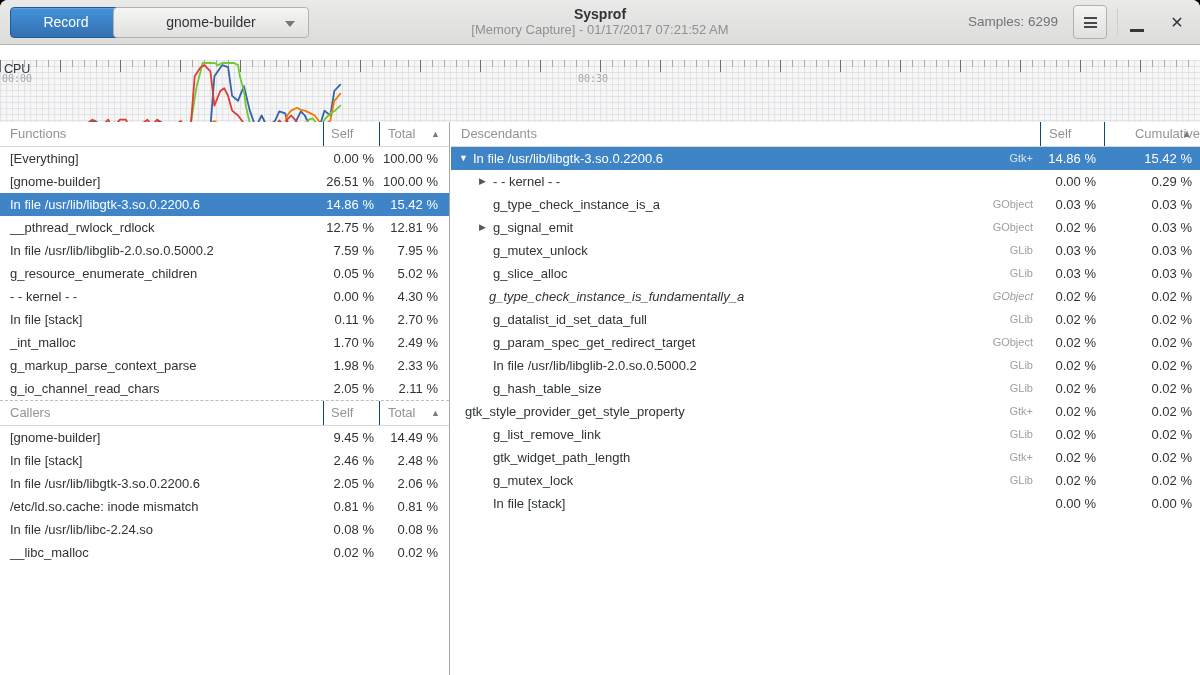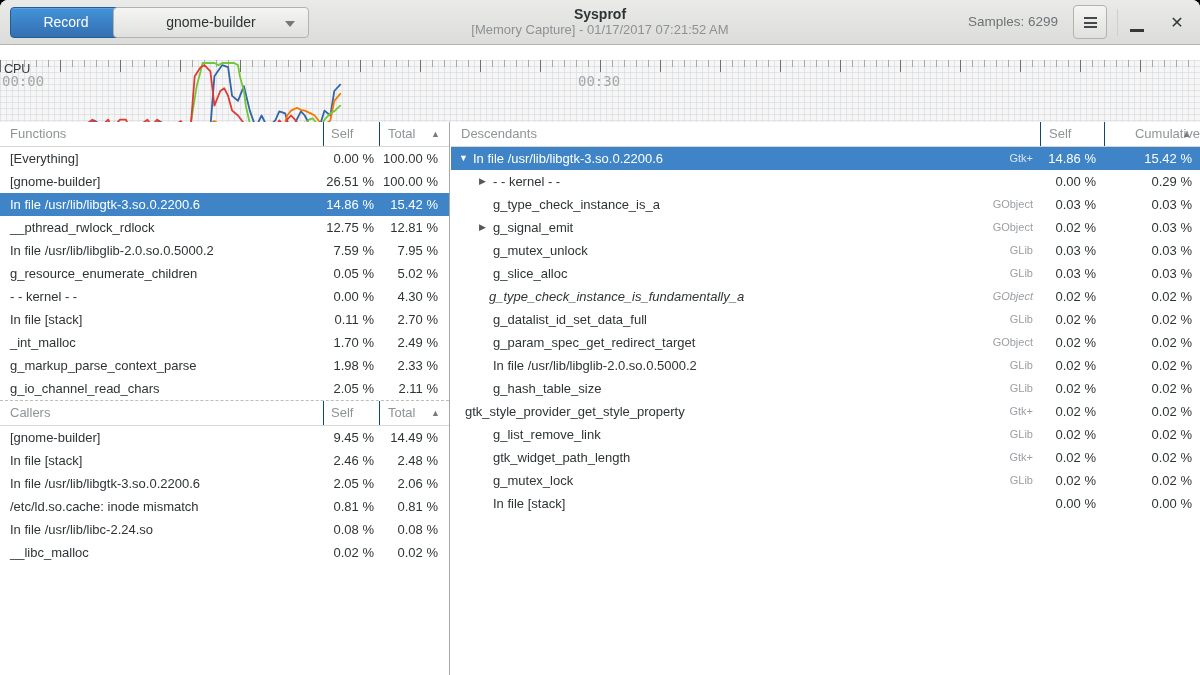--- a/index.html
+++ b/index.html
@@ -42,21 +42,21 @@
 
   
   .graph { position:absolute; left:0; top:60px; width:1200px; height:76px;
            border-bottom:1px solid #c6c6c2;
            background:
              repeating-linear-gradient(to right,  rgba(210,212,226,.55) 0 1px, transparent 1px 6px),
              repeating-linear-gradient(to bottom, rgba(210,212,226,.55) 0 1px, transparent 1px 6px),
              #f6f6f5; }
   .graph svg { position:absolute; left:0; top:0; }
   .cpu-label { position:absolute; left:4px; top:2px; font-size:12.5px; color:#33383a; }
-  .t-label { position:absolute; top:13px; font-size:14px; color:#a3a7a9;
+  .t-label { position:absolute; top:13px; font-size:10px; color:#a3a7a9;
              font-family:"DejaVu Sans Mono", monospace; }
   .t0 { left:2px; } .t30 { left:578px; }
 
   
   .main { position:absolute; left:0; top:122px; width:1200px; height:553px; background:#fff; }
   .pane-left  { position:absolute; left:0; top:0; width:450px; height:553px;
                 border-right:1px solid #a7a7a3; }
   .pane-right { position:absolute; left:451px; top:0; width:749px; height:553px; }
 
   .thead { display:flex; height:25px; border-bottom:1px solid #d6d6d3; background:#fff;

